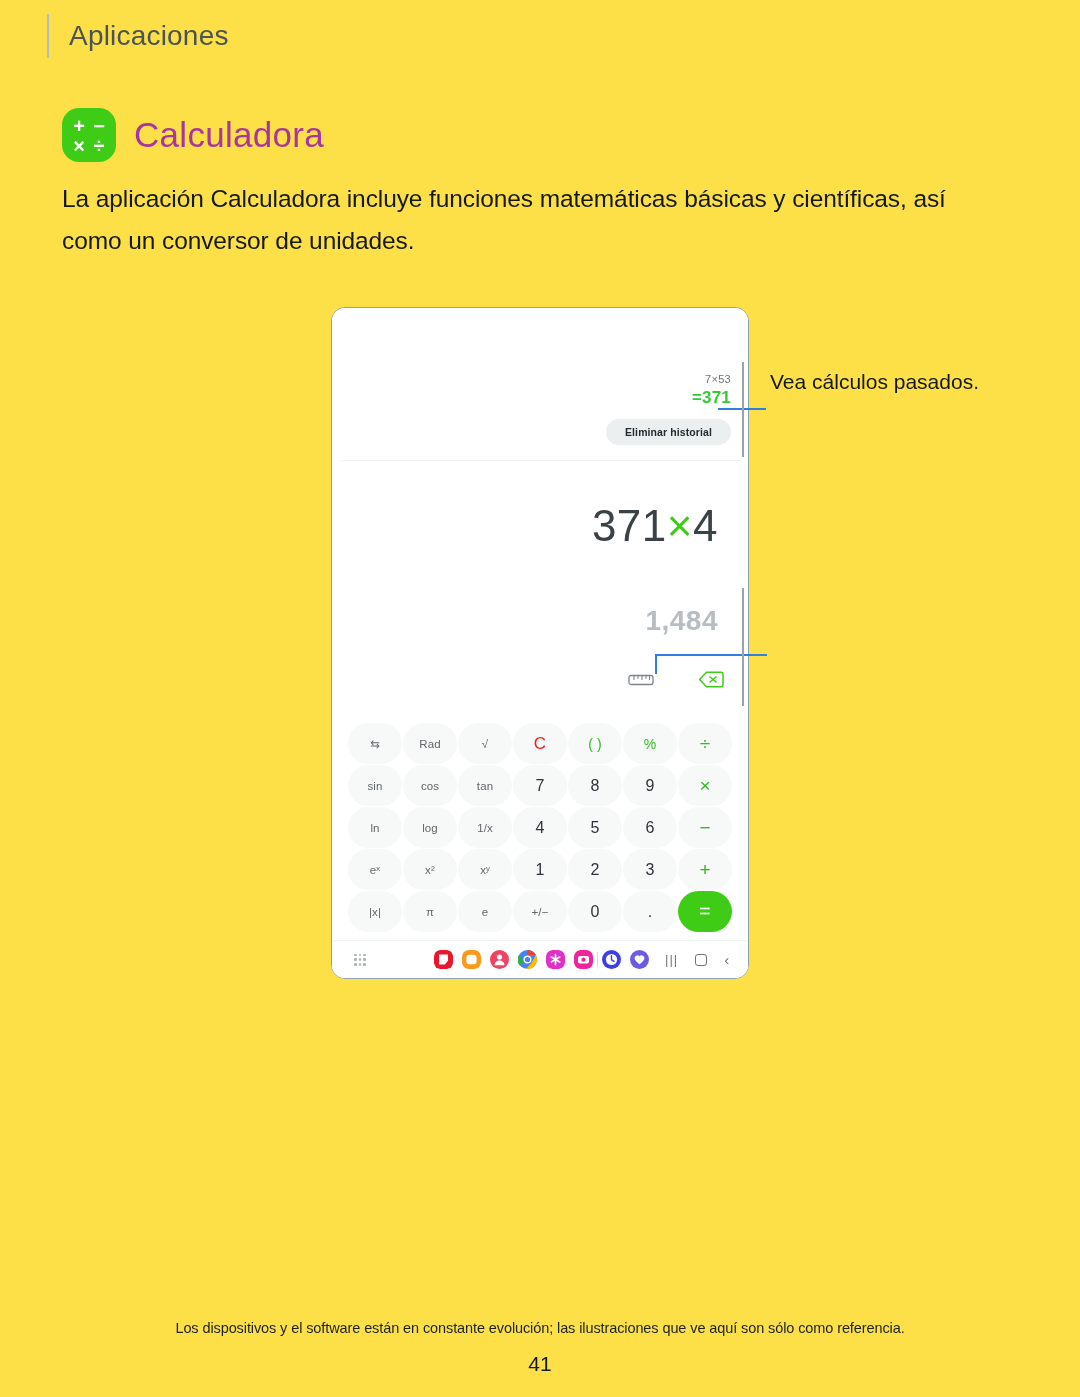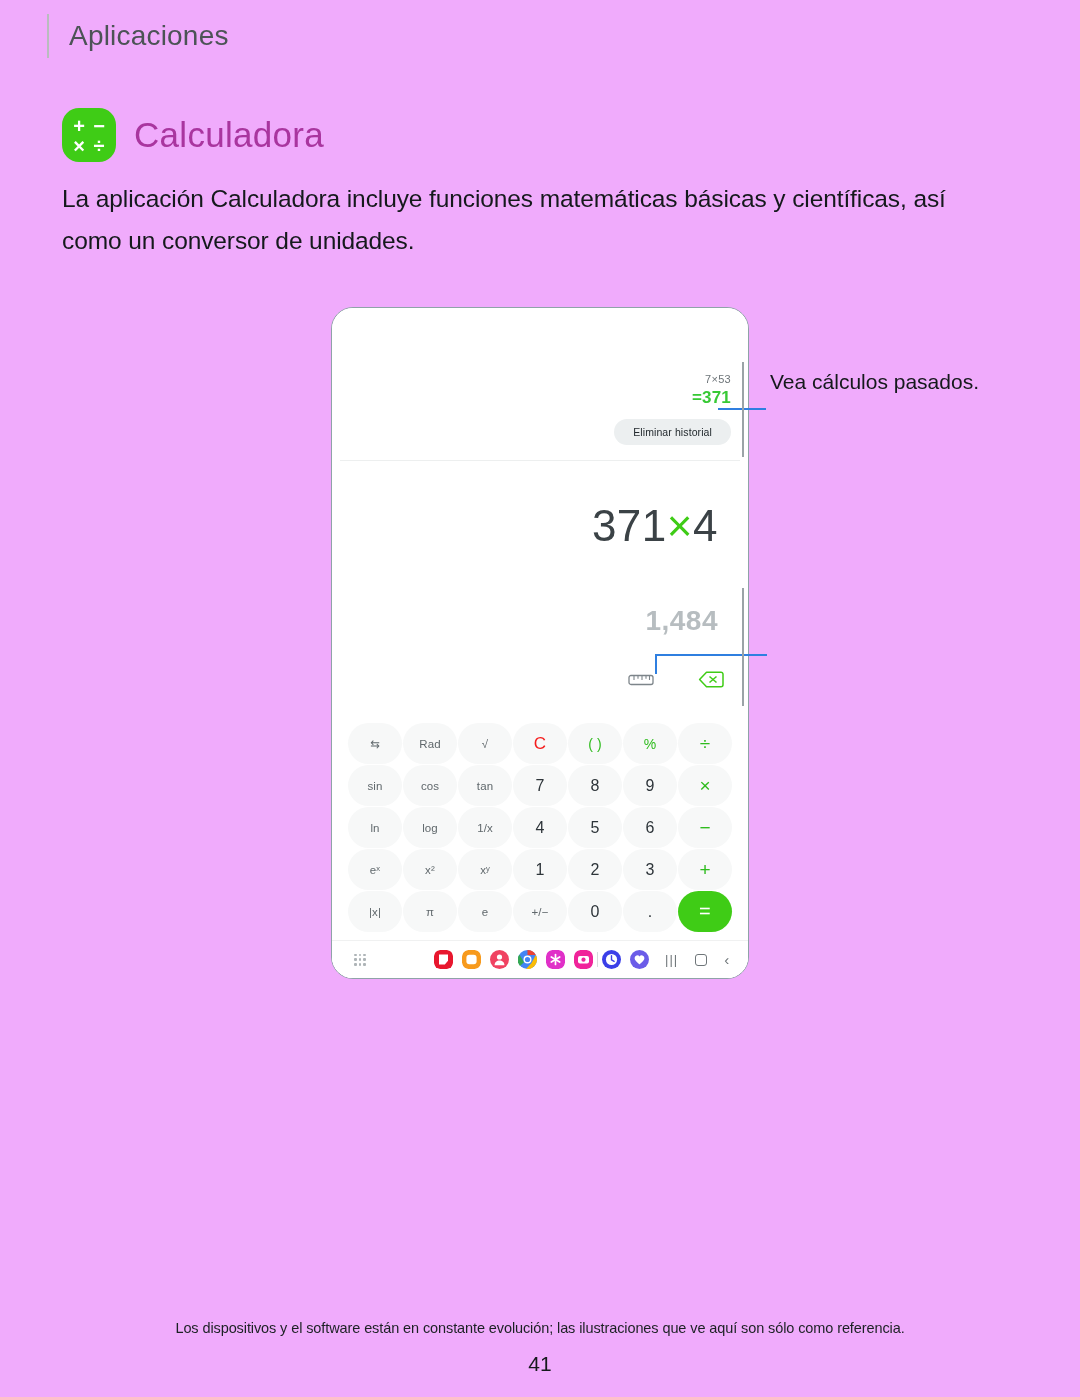--- a/index.html
+++ b/index.html
@@ -2,21 +2,21 @@
 <html><head>
 <meta charset="utf-8">
 <style>
   * { box-sizing: border-box; margin: 0; padding: 0; }
   html, body {
     width: 1080px; height: 1397px;
     background: #ffffff;
     font-family: "Liberation Sans", sans-serif;
     overflow: hidden;
   }
-  .page { position: relative; width: 1080px; height: 1397px; background: #f0abfc; padding-left: 32px; }
+  .page { position: relative; width: 1080px; height: 1397px; background: #fde047; padding-left: 32px; }
 
   
   .breadcrumb-wrap {
     position: absolute; left: 47px; top: 14px;
     display: flex; align-items: stretch; height: 44px;
   }
   .breadcrumb-rule { width: 2px; background: #b9bcbf; margin-right: 20px; }
   .breadcrumb-text {
     font-size: 28px; color: #4c5356; letter-spacing: .2px;
     line-height: 44px; font-weight: 400;
@@ -45,36 +45,36 @@
     position: absolute; left: 62px; top: 178px; width: 940px;
     font-size: 24.5px; line-height: 42px; color: #15191c; letter-spacing: -.1px;
   }
 
   
   .tablet {
     position: absolute; left: 331px; top: 307px;
     width: 418px; height: 672px;
     background: #ffffff;
     border: 1.6px solid #8fa3a8;
-    border-radius: 22px;
+    border-radius: 14px;
     overflow: hidden;
   }
   .screen { position: relative; width: 100%; height: 100%; background: #fff; }
 
   
   .history {
     position: absolute; right: 17px; top: 65px;
     text-align: right; width: 240px;
   }
   .hist-expr { font-size: 11px; color: #6d7478; letter-spacing: .3px; }
   .hist-res  { font-size: 17px; color: #37c935; font-weight: 600; margin-top: 3px; letter-spacing: .2px; }
   .clear-hist {
     display: inline-block; margin-top: 11px;
     background: #eceff0; color: #232a2e;
-    font-size: 10.5px; font-weight: 400;
+    font-size: 10.5px; font-weight: 700;
     padding: 7px 19px; border-radius: 20px; letter-spacing: .1px;
   }
   .hist-divider {
     position: absolute; left: 8px; right: 8px; top: 152px;
     height: 1px; background: #edefef;
   }
 
   
   .expr-main {
     position: absolute; right: 30px; top: 193px;

